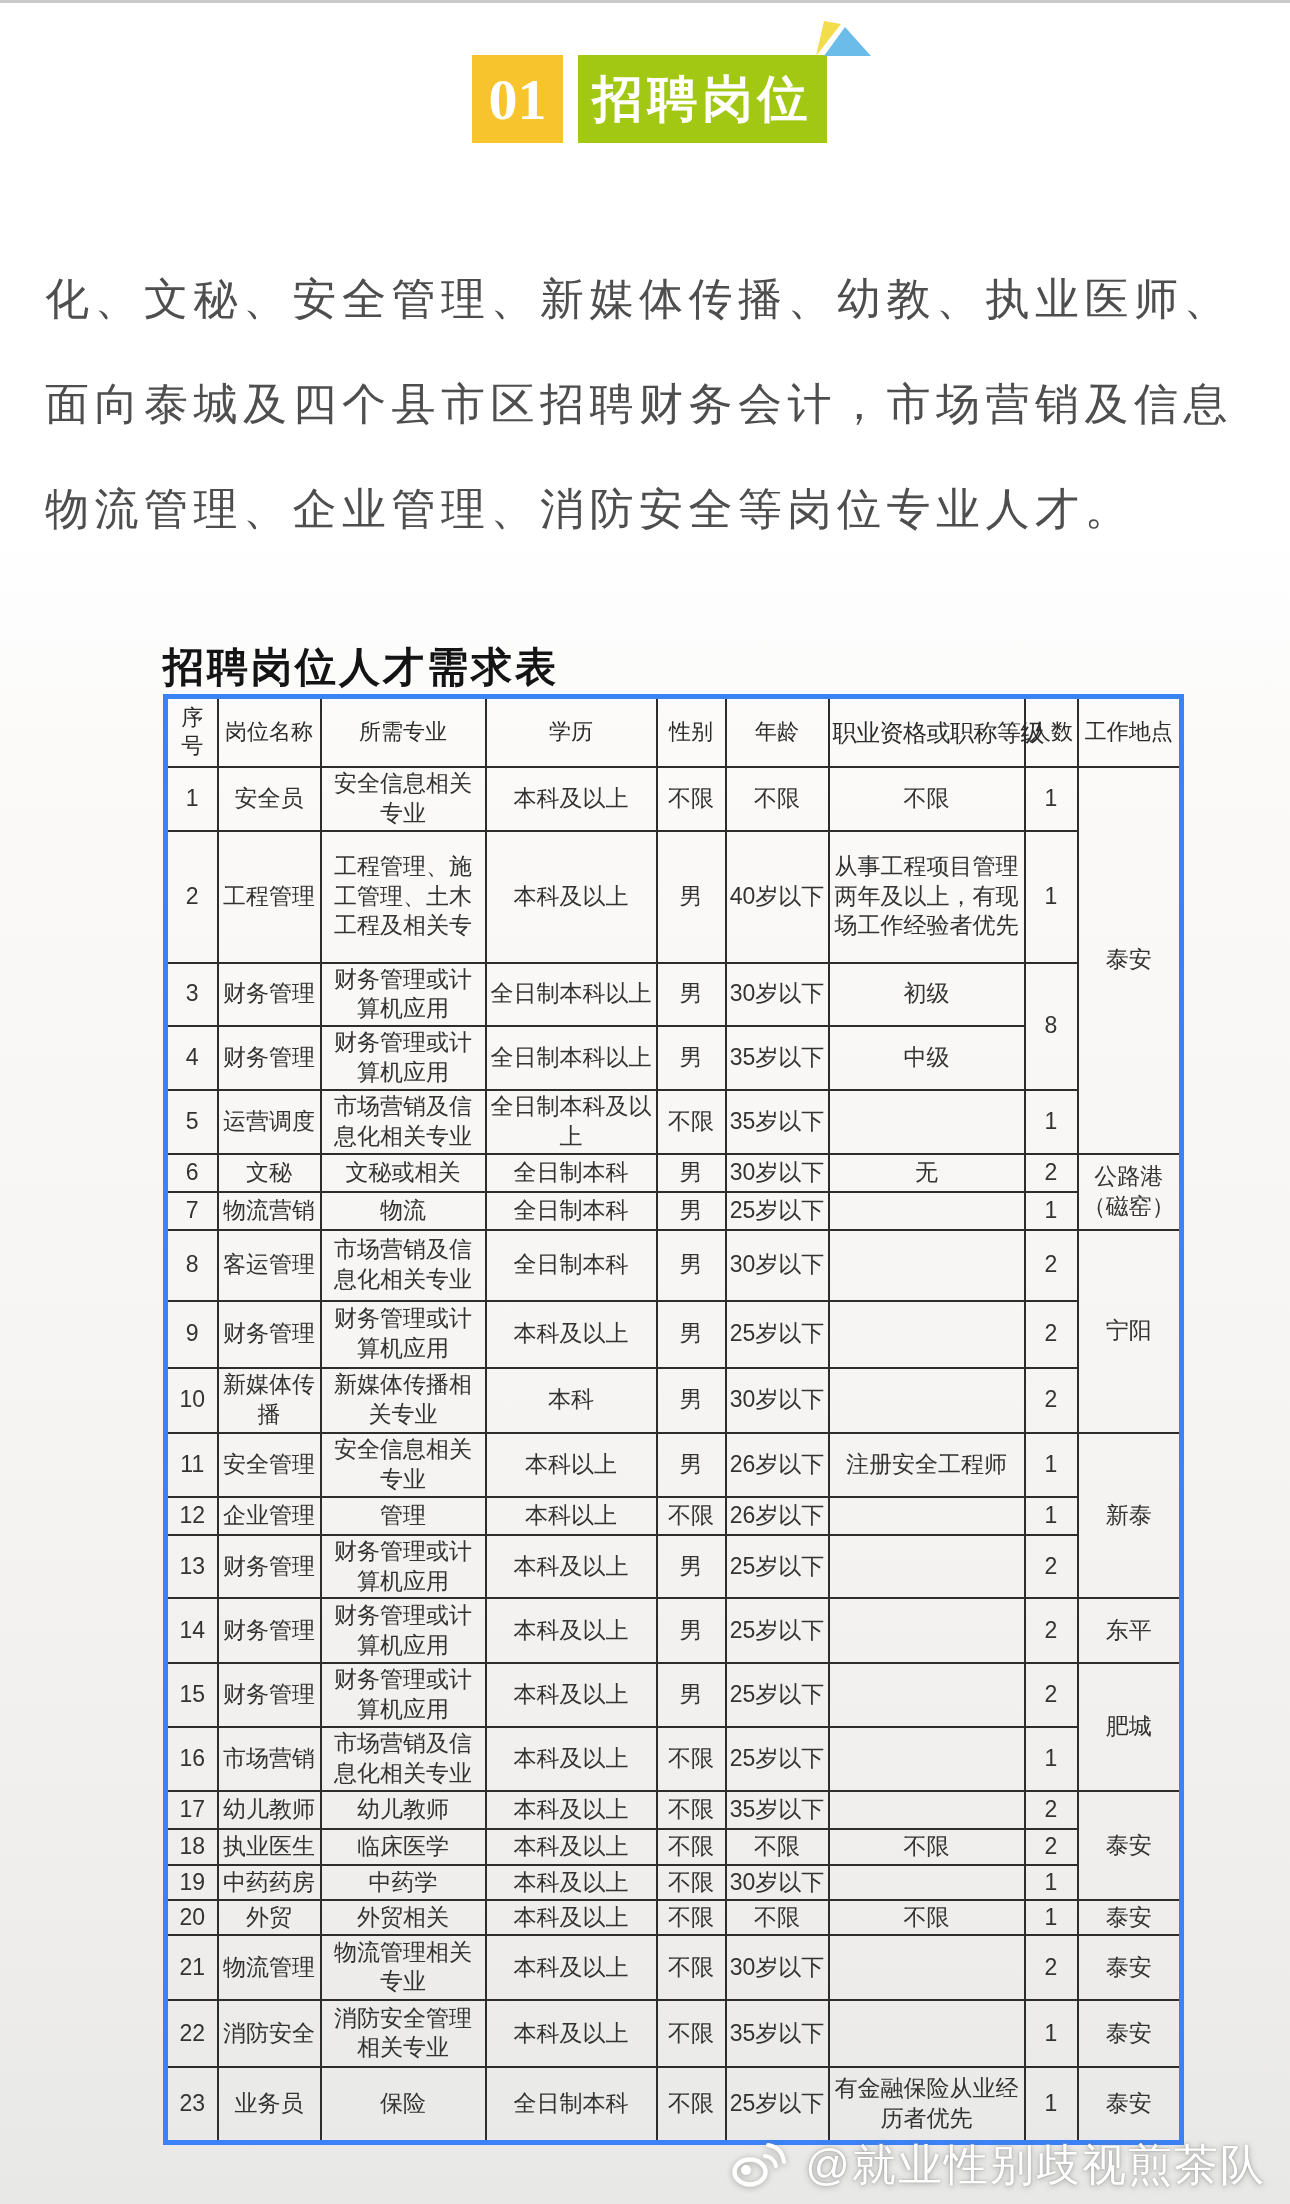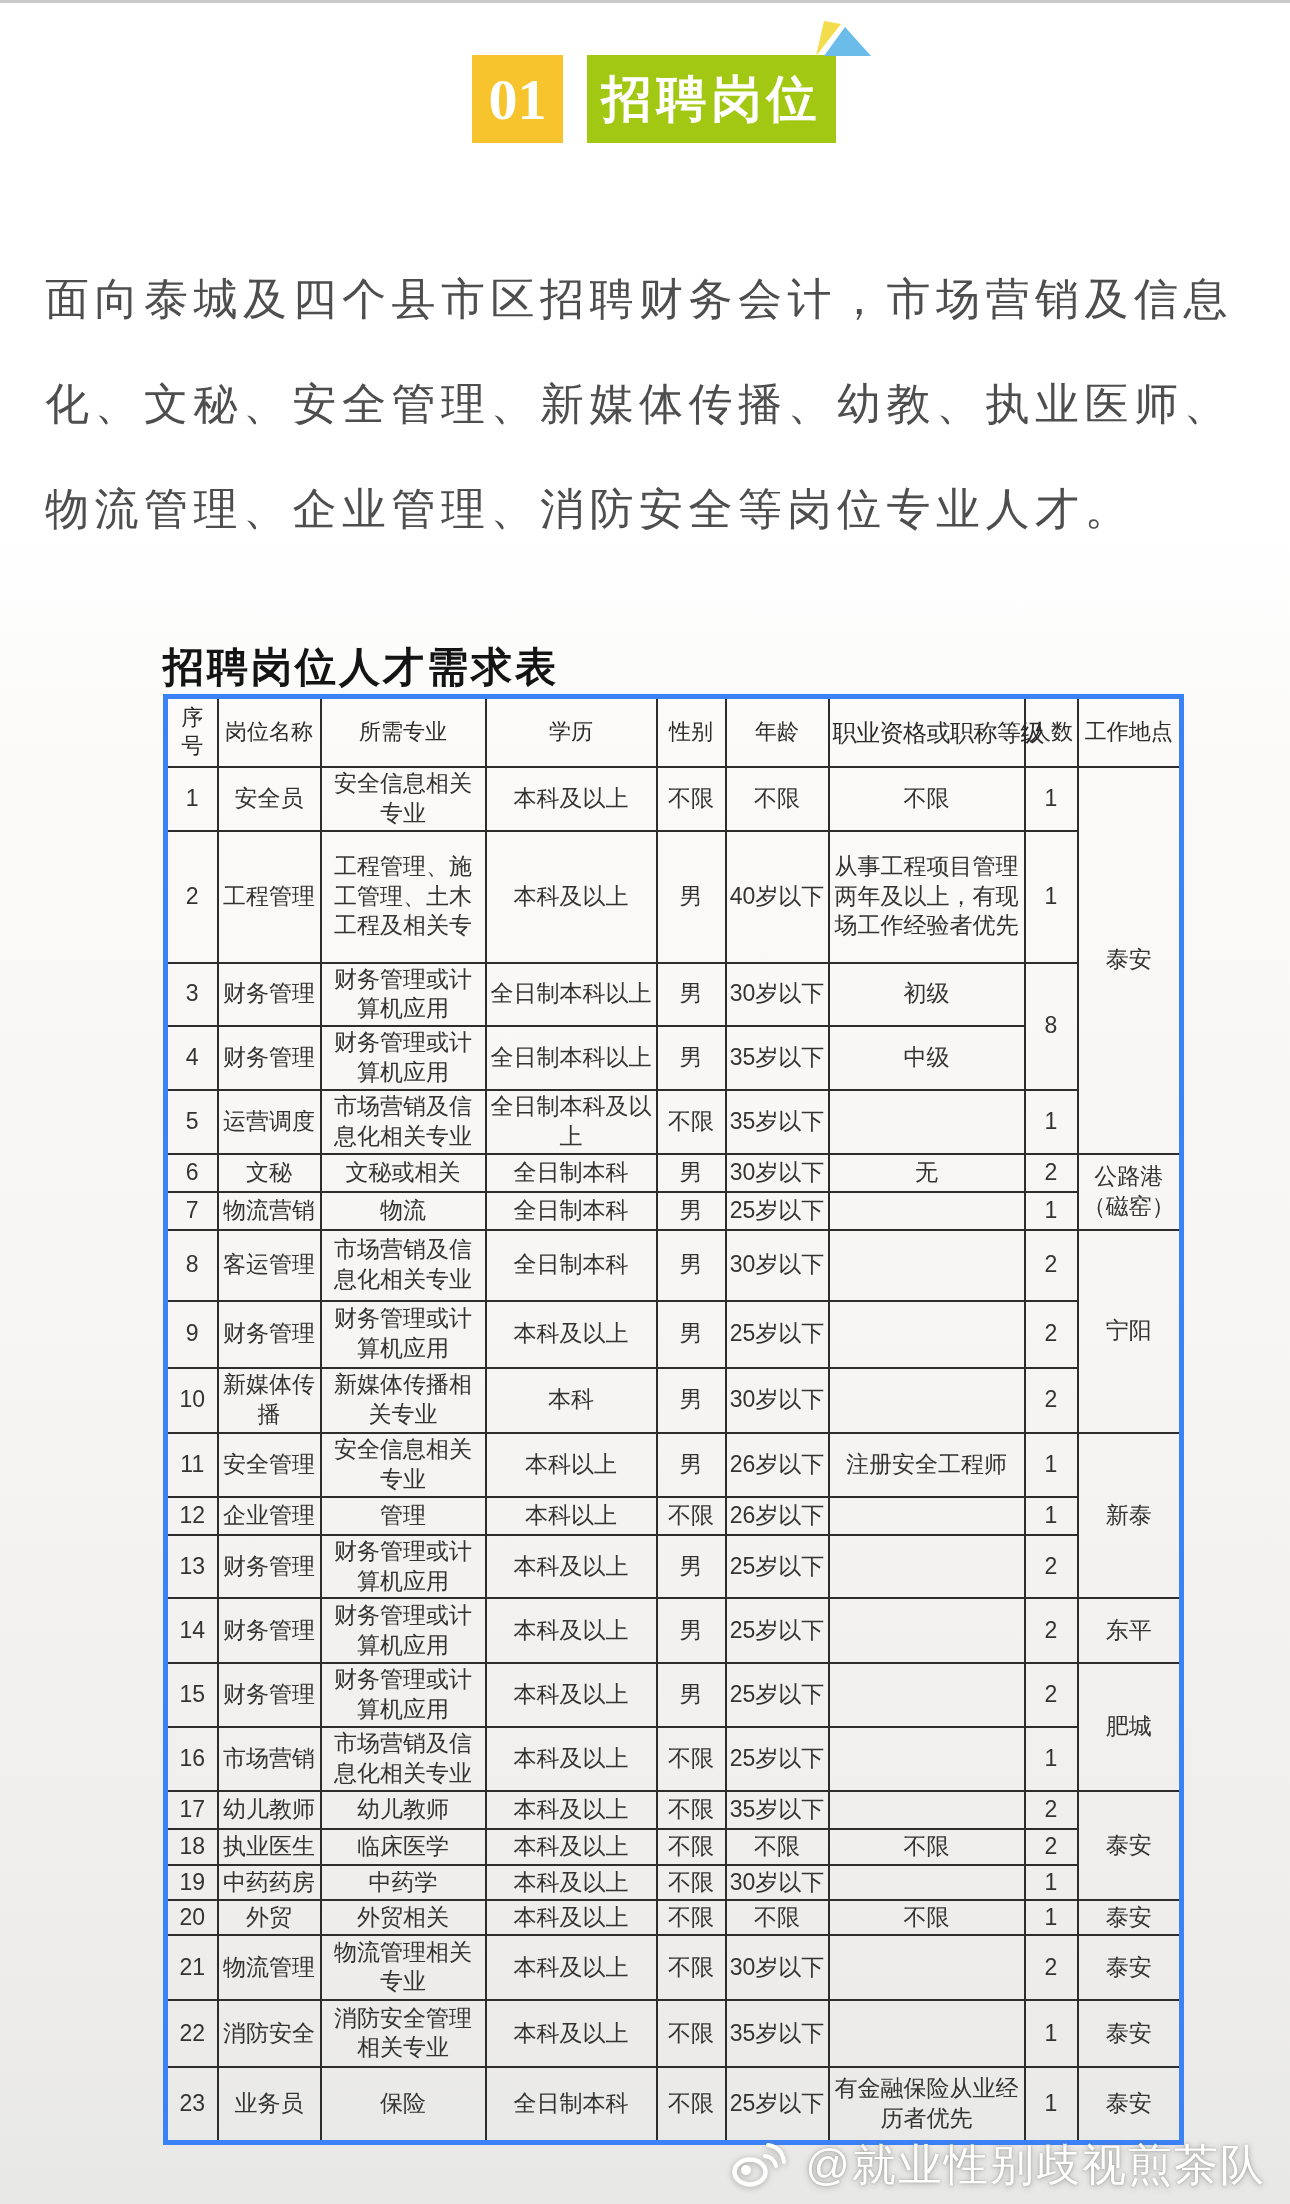--- a/index.html
+++ b/index.html
@@ -3,21 +3,21 @@
 <meta charset="utf-8">
 <style>
   html,body{margin:0;padding:0;}
   body{
     width:1290px;height:2204px;position:relative;overflow:hidden;
     font-family:"Liberation Sans","DejaVu Sans",sans-serif;
     background:linear-gradient(180deg,#ffffff 0%,#ffffff 24%,#fbfaf9 34%,#f6f5f3 62%,#efeeec 86%,#e8e8e6 100%);
   }
   .top-hairline{position:absolute;top:0;left:0;width:1290px;height:3px;background:#c9c9c9;}
   
-  .badge-wrap{position:absolute;top:55px;left:472px;display:flex;gap:24px;}
+  .badge-wrap{position:absolute;top:55px;left:472px;display:flex;gap:15px;}
   .badge-num{
     width:91px;height:88px;background:#f7c42e;color:#ffffff;
     display:flex;align-items:center;justify-content:center;
     font-family:"Liberation Serif","DejaVu Serif",serif;font-weight:bold;font-size:58px;
   }
   .badge-label{
     width:249px;height:88px;background:#a3c814;color:#ffffff;
     display:flex;align-items:center;justify-content:center;
     font-weight:bold;font-size:50px;letter-spacing:5px;
   }
@@ -58,22 +58,22 @@
   <div class="badge-label">招聘岗位</div>
   <div class="deco">
     <svg width="64" height="40" viewBox="0 0 64 40">
       <polygon points="14,3 31,6 6,38" fill="#f4dd4d"></polygon>
       <polygon points="35,9 61,38 14,38" fill="#6cbcea"></polygon>
     </svg>
   </div>
 </div>
 
 <div class="intro">
+  <div>化、文秘、安全管理、新媒体传播、幼教、执业医师、</div>
   <div>面向泰城及四个县市区招聘财务会计，市场营销及信息</div>
-  <div>化、文秘、安全管理、新媒体传播、幼教、执业医师、</div>
   <div>物流管理、企业管理、消防安全等岗位专业人才。</div>
 </div>
 
 <div class="tbl-title">招聘岗位人才需求表</div>
 
 <table class="req">
   <colgroup>
     <col style="width:52px">
       <col style="width:103px">
       <col style="width:165px">

